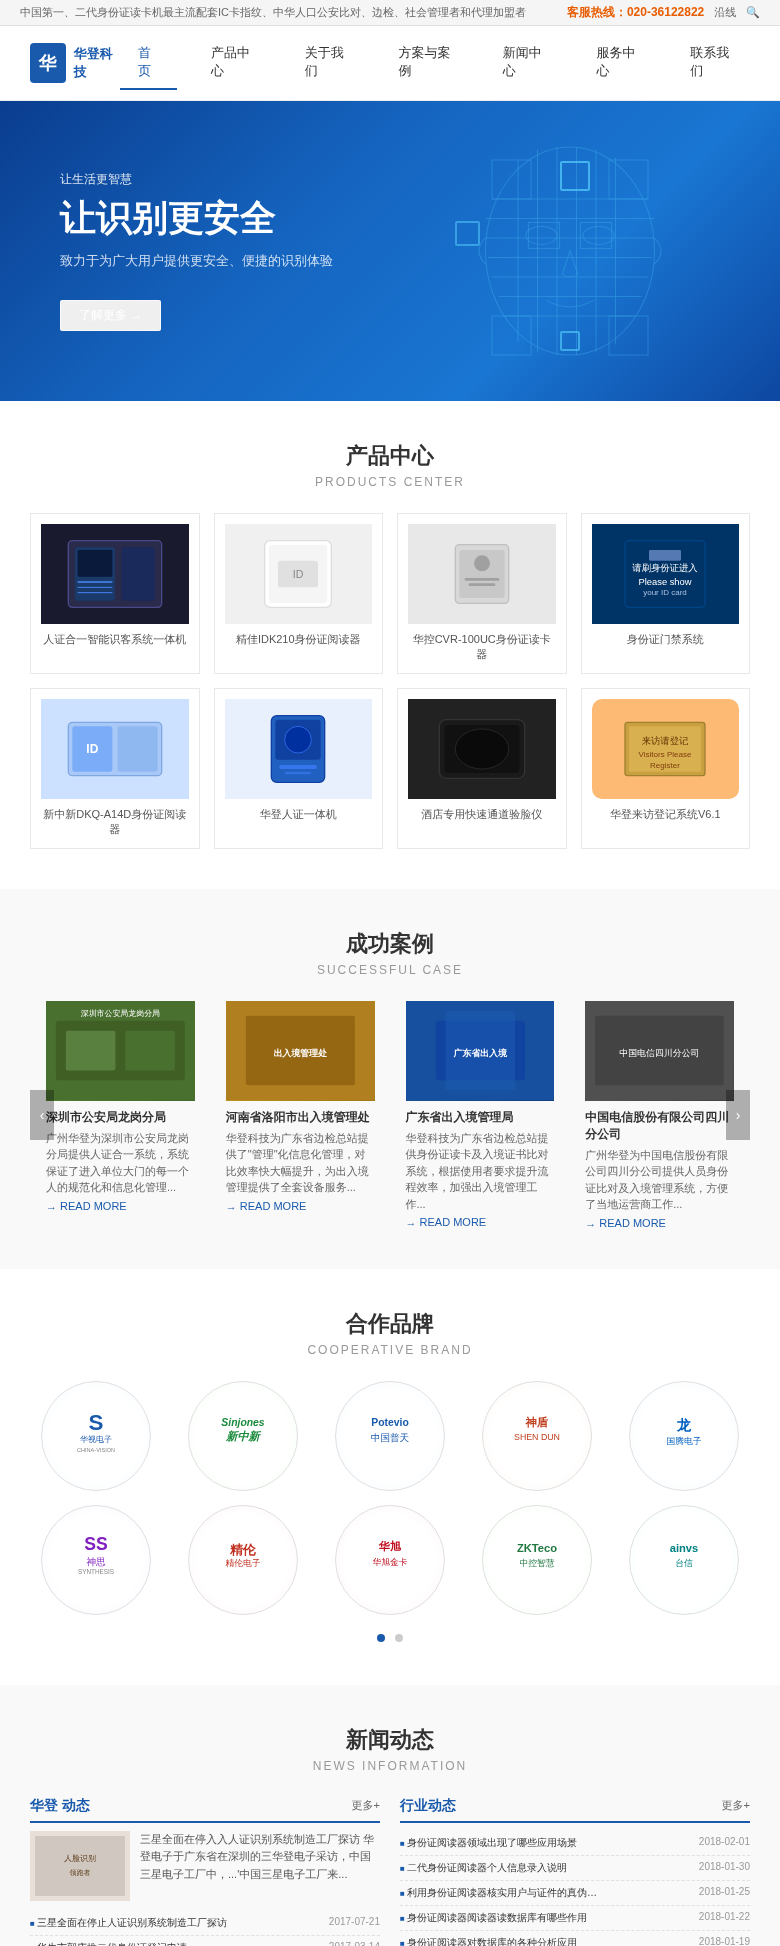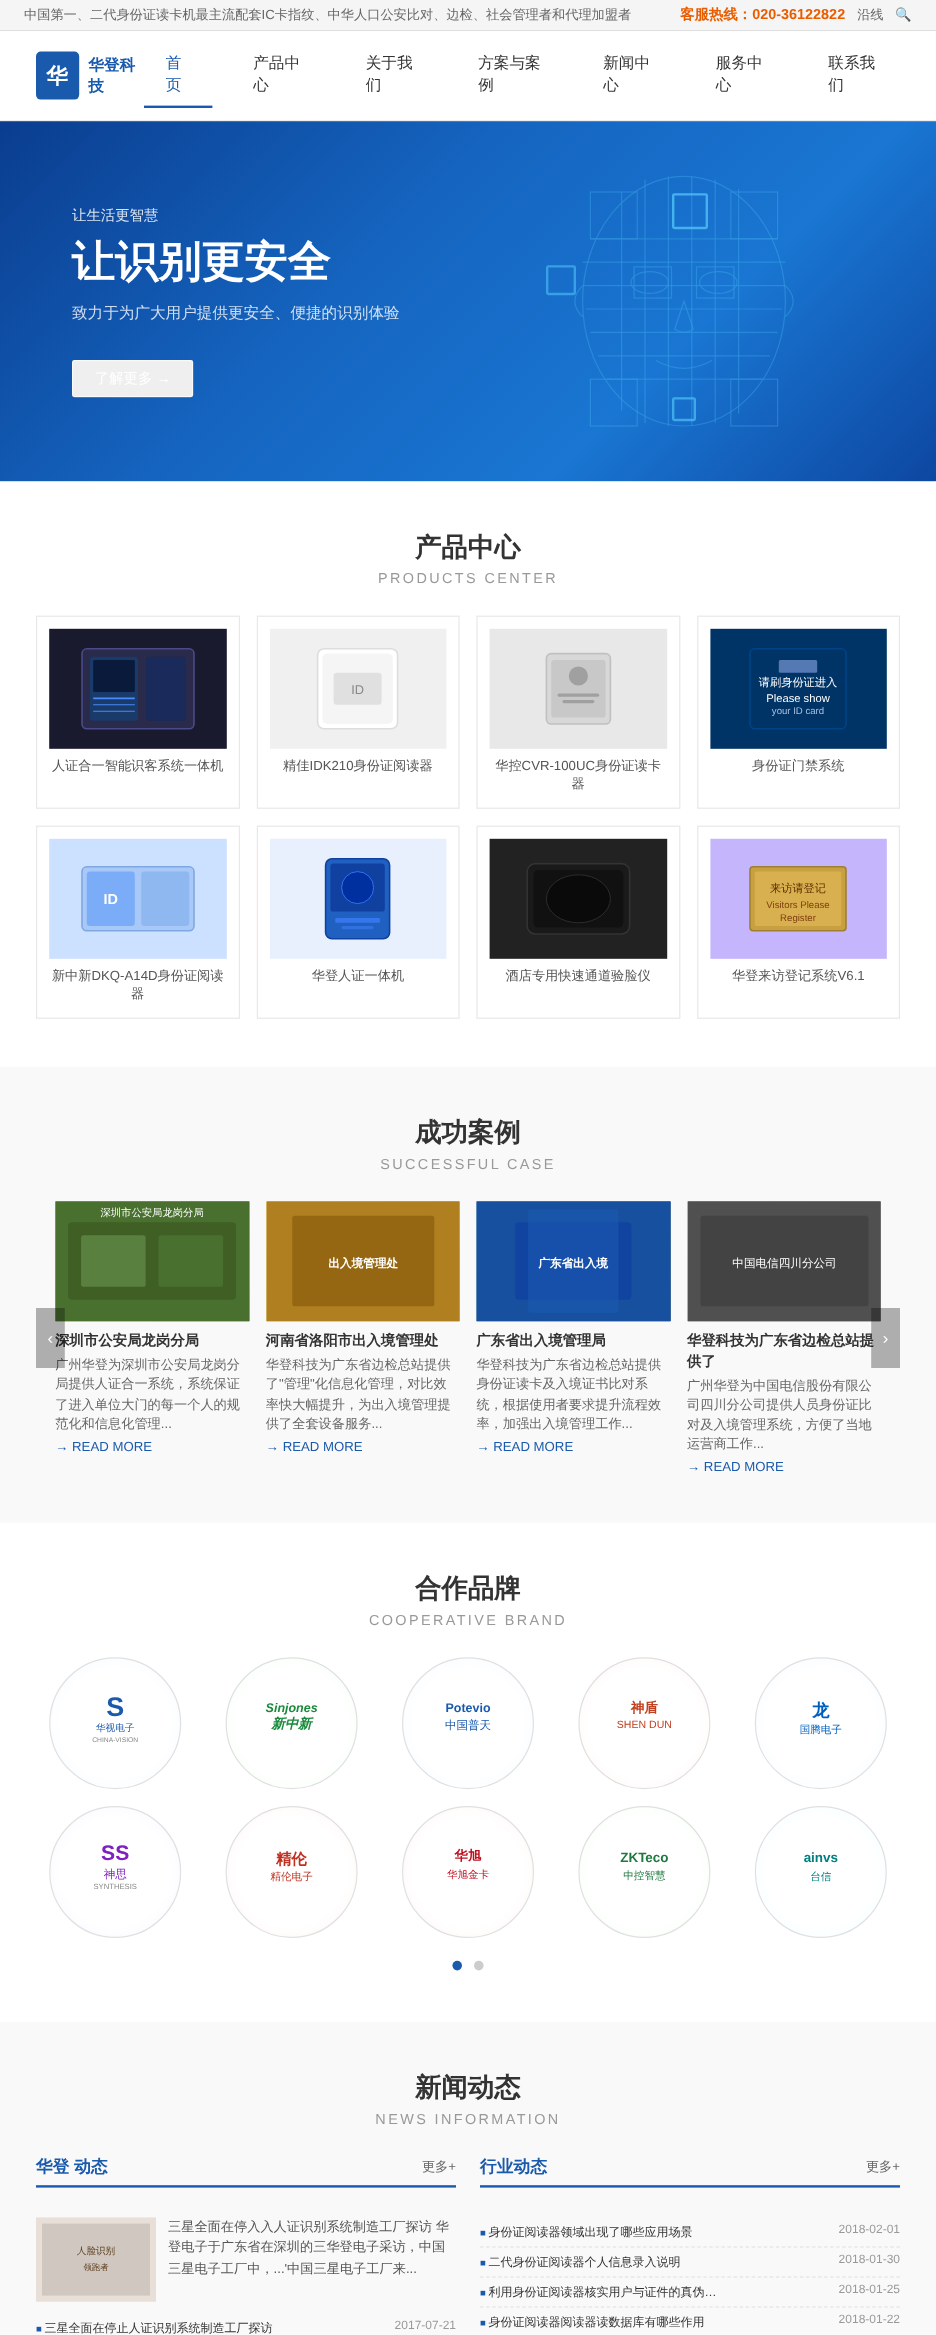--- a/index.html
+++ b/index.html
@@ -36,41 +36,41 @@
     
     
     .products-grid { display: grid; grid-template-columns: repeat(4, 1fr); gap: 14px; }
     .product-card { border: 1px solid #e8e8e8; padding: 10px; text-align: center; cursor: pointer; }
     .product-img { width: 100%; height: 100px; background: #f5f5f5; display: flex; align-items: center; justify-content: center; margin-bottom: 8px; overflow: hidden; }
     .product-img svg { width: 80%; height: 80%; }
     .product-name { font-size: 11px; color: #555; line-height: 1.4; }
     
     
     .cases-section { background: #f9f9f9; padding: 40px 30px; position: relative; }
-    .cases-slider { display: flex; gap: 14px; overflow: hidden; }
+    .cases-slider { display: flex; gap: 31px; overflow: hidden; }
     .case-card { flex: 1; min-width: 0; }
     .case-img { width: 100%; height: 100px; background: #ccc; display: flex; align-items: center; justify-content: center; overflow: hidden; margin-bottom: 8px; }
     .case-title { font-size: 12px; font-weight: bold; color: #333; margin-bottom: 4px; }
     .case-desc { font-size: 11px; color: #666; line-height: 1.5; }
     .case-more { font-size: 11px; color: #1a5aad; margin-top: 4px; cursor: pointer; }
     .slider-btn { position: absolute; top: 50%; transform: translateY(-50%); width: 24px; height: 50px; background: rgba(0,0,0,0.3); display: flex; align-items: center; justify-content: center; color: #fff; cursor: pointer; font-size: 14px; z-index: 10; }
     .slider-btn-left { left: 0; }
     .slider-btn-right { right: 0; }
     
     
     .brands-grid { display: grid; grid-template-columns: repeat(5, 1fr); gap: 14px; }
     .brand-logo { border: 1px solid #e0e0e0; border-radius: 50%; width: 110px; height: 110px; display: flex; flex-direction: column; align-items: center; justify-content: center; margin: 0 auto; cursor: pointer; overflow: hidden; }
     .brands-dots { text-align: center; margin-top: 16px; }
     .dot { display: inline-block; width: 8px; height: 8px; border-radius: 50%; background: #ccc; margin: 0 3px; }
     .dot.active { background: #1a5aad; }
     
     
     .news-section { background: #f9f9f9; padding: 40px 30px; }
     .news-cols { display: grid; grid-template-columns: 1fr 1fr; gap: 20px; }
-    .news-col-title { font-size: 14px; font-weight: bold; color: #1a5aad; border-bottom: 2px solid #1a5aad; padding-bottom: 6px; margin-bottom: 25px; display: flex; justify-content: space-between; align-items: center; }
+    .news-col-title { font-size: 14px; font-weight: bold; color: #1a5aad; border-bottom: 2px solid #1a5aad; padding-bottom: 6px; margin-bottom: 8px; display: flex; justify-content: space-between; align-items: center; }
     .news-col-title .more-link { font-size: 11px; color: #666; font-weight: normal; cursor: pointer; }
     .news-featured { display: flex; gap: 10px; margin-bottom: 10px; }
     .news-feat-img { width: 100px; height: 70px; background: #ddd; flex-shrink: 0; overflow: hidden; }
     .news-feat-text { font-size: 11px; color: #555; line-height: 1.6; }
     .news-list-item { display: flex; justify-content: space-between; padding: 5px 0; border-bottom: 1px dashed #e0e0e0; font-size: 10px; }
     .news-item-title { color: #333; flex: 1; overflow: hidden; text-overflow: ellipsis; white-space: nowrap; max-width: 200px; }
     .news-item-date { color: #999; flex-shrink: 0; }
     .news-item-title::before { content: '■ '; color: #1a5aad; font-size: 8px; }
 
     
@@ -261,21 +261,21 @@
       <div class="product-img" style="background:#222;">
         <svg viewBox="0 0 80 60" xmlns="http://www.w3.org/2000/svg">
           <rect x="8" y="8" width="64" height="44" rx="5" fill="#1a1a1a" stroke="#333" stroke-width="1"></rect>
           <rect x="12" y="12" width="56" height="36" rx="3" fill="#111"></rect>
           <ellipse cx="40" cy="30" rx="20" ry="15" fill="#0a0a0a" stroke="#333" stroke-width="0.5"></ellipse>
         </svg>
       </div>
       <div class="product-name">酒店专用快速通道验脸仪</div>
     </div>
     <div class="product-card">
-      <div class="product-img" style="background:#c4b5fd;">
+      <div class="product-img" style="background:#fdba74;border-radius:10px;">
         <svg viewBox="0 0 80 60" xmlns="http://www.w3.org/2000/svg">
           <rect x="10" y="10" width="60" height="40" rx="2" fill="#c8a040" stroke="#a08030" stroke-width="1"></rect>
           <rect x="13" y="13" width="54" height="34" rx="1" fill="#d8b050"></rect>
           <text x="40" y="26" text-anchor="middle" font-size="7" fill="#603000">来访请登记</text>
           <text x="40" y="36" text-anchor="middle" font-size="6" fill="#804010">Visitors Please</text>
           <text x="40" y="44" text-anchor="middle" font-size="6" fill="#804010">Register</text>
         </svg>
       </div>
       <div class="product-name">华登来访登记系统V6.1</div>
     </div>
@@ -328,21 +328,21 @@
         <div class="case-more">→ READ MORE</div>
       </div>
       <div class="case-card">
         <div class="case-img case-img-bg4">
           <svg viewBox="0 0 150 100" xmlns="http://www.w3.org/2000/svg">
             <rect width="150" height="100" fill="#505050"></rect>
             <rect x="10" y="15" width="130" height="70" rx="2" fill="#404040" opacity="0.8"></rect>
             <text x="75" y="55" text-anchor="middle" fill="white" font-size="9">中国电信四川分公司</text>
           </svg>
         </div>
-        <div class="case-title">华登科技为广东省边检总站提供了</div>
+        <div class="case-title">中国电信股份有限公司四川分公司</div>
         <div class="case-desc">广州华登为中国电信股份有限公司四川分公司提供人员身份证比对及入境管理系统，方便了当地运营商工作...</div>
         <div class="case-more">→ READ MORE</div>
       </div>
     </div>
     <div class="slider-btn slider-btn-right">›</div>
   </div>
 </div>
 
 <div class="section">
   <div class="section-title-zh">合作品牌</div>

